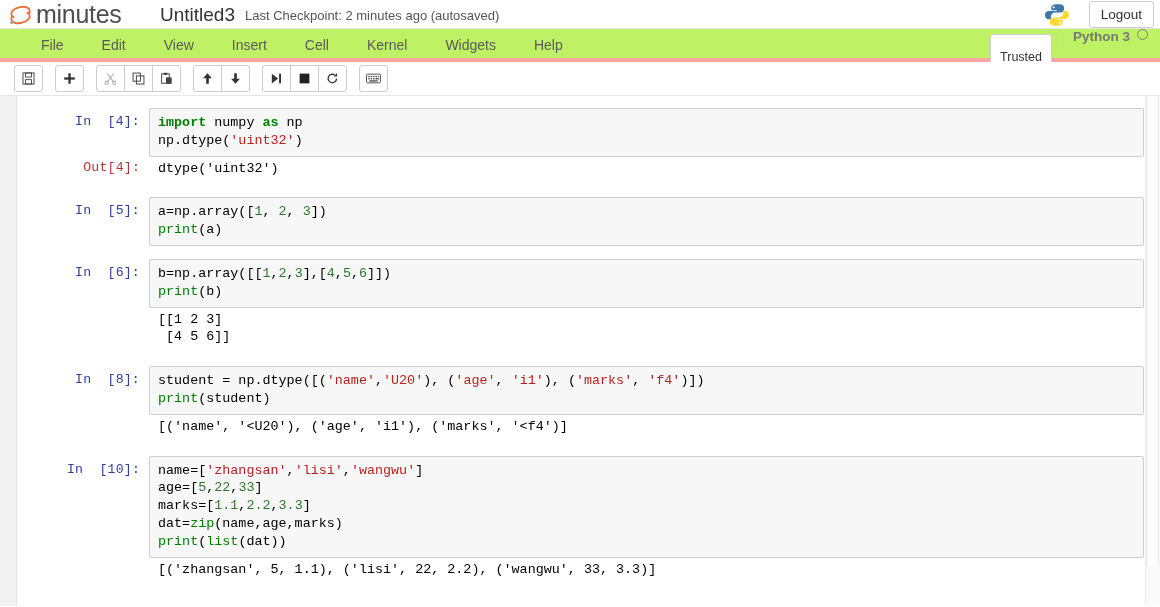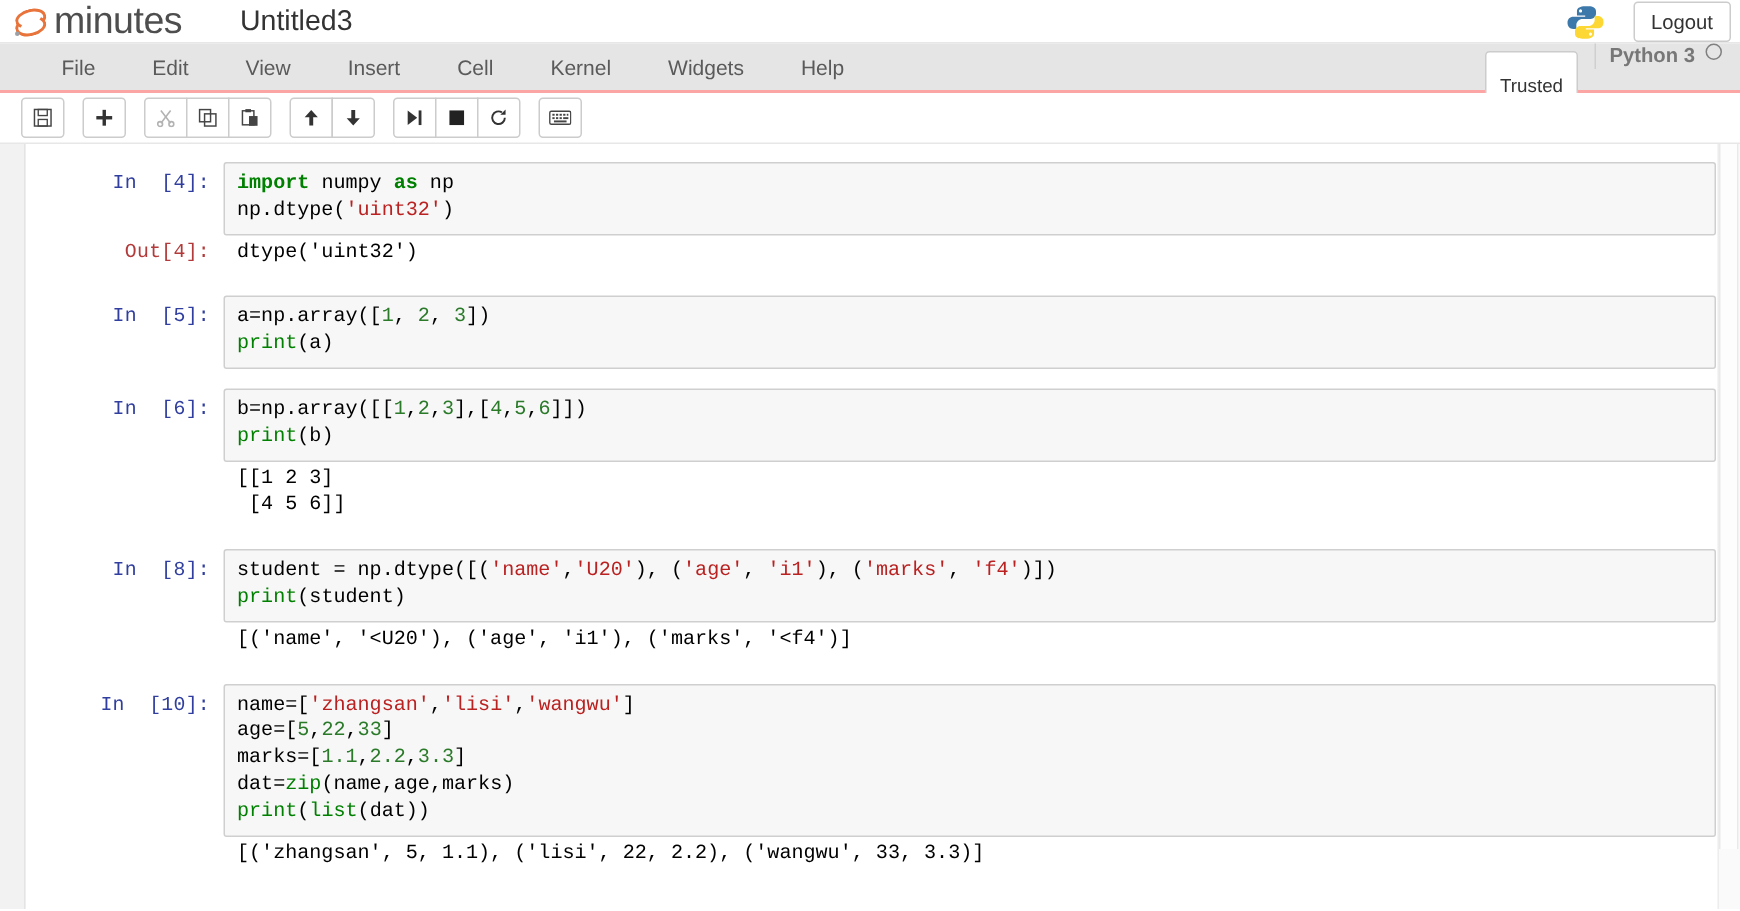--- a/index.html
+++ b/index.html
@@ -90,22 +90,22 @@
     border: 1px solid #cccccc;
     border-radius: 3px;
     line-height: 17px;
     cursor: pointer;
   }
 
   
   #menubar {
     position: relative;
     height: 33px;
-    background: #e5e5e5;
-    border-bottom: 2px solid #fca5a5;
+    background: #bef264;
+    border-bottom: 4px solid #fca5a5;
   }
   #menu-items {
     position: absolute;
     left: 22px; top: 0;
     display: flex;
     height: 33px;
     align-items: center;
   }
   .menu-item {
     font-size: 14px;
@@ -297,20 +297,21 @@
 <div id="header">
   <div id="logo-wrap">
     <div id="jupyter-mark">
       <div class="ring"></div>
       <div class="ring2"></div>
       <div class="dot"></div>
     </div>
     <span id="logo-text">minutes</span>
   </div>
   <div id="nb-name">Untitled3</div>
+  <div id="nb-checkpoint">Last Checkpoint: 2 minutes ago (autosaved)</div>
   <div id="py-logo">
     <svg width="26" height="24" viewBox="0 0 26 24">
       <path d="M12.6 1.2c-2.9 0-5.3 1-5.3 3.3v2.8h5.5v.8H4.9C2.6 8.1 1 9.6 1 12.2c0 2.5 1.5 4.1 3.9 4.1h2v-2.7c0-2.2 1.9-4 4.1-4h5.4c2 0 3.6-1.6 3.6-3.6V4.5c0-2.2-2.1-3.3-4.8-3.3h-2.6zm-2.9 2c.6 0 1 .5 1 1.1s-.4 1.1-1 1.1-1-.5-1-1.1.4-1.1 1-1.1z" fill="#3C78A9"></path>
       <path d="M13.4 22.8c2.9 0 5.3-1 5.3-3.3v-2.8h-5.5v-.8h7.9c2.3 0 3.9-1.5 3.9-4.1 0-2.5-1.5-4.1-3.9-4.1h-2v2.7c0 2.2-1.9 4-4.1 4H9.6c-2 0-3.6 1.6-3.6 3.6v1.5c0 2.2 2.1 3.3 4.8 3.3h2.6zm2.9-2c-.6 0-1-.5-1-1.1s.4-1.1 1-1.1 1 .5 1 1.1-.4 1.1-1 1.1z" fill="#FDD835"></path>
     </svg>
   </div>
   <div id="logout-btn">Logout</div>
 </div>
 
 <div id="menubar">

